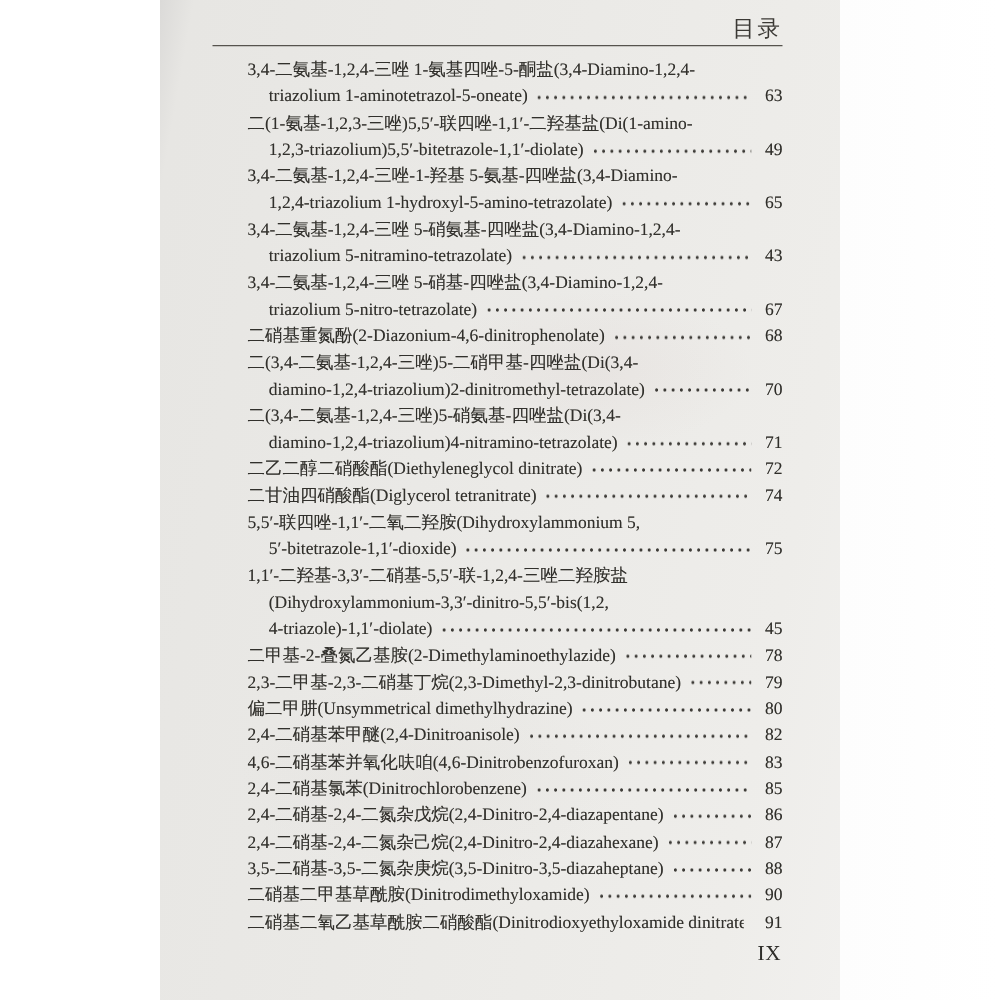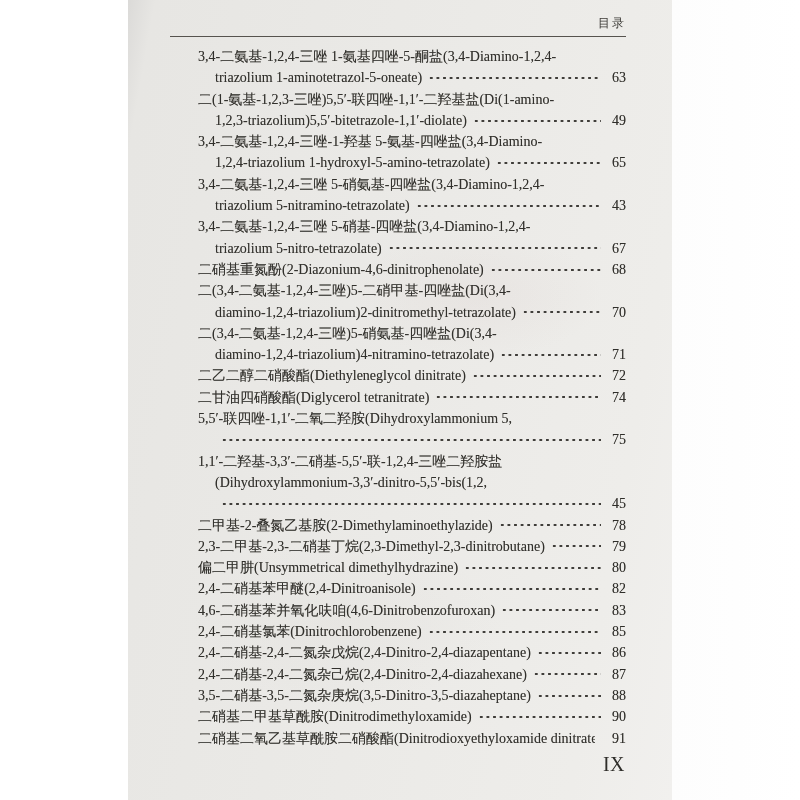--- a/index.html
+++ b/index.html
@@ -29,21 +29,21 @@
       linear-gradient(100deg, #dbdad8 0%, #e7e6e3 4%, #eae9e6 40%, #eeedea 85%, #f1f0ee 100%);
   }
   .inner {
     position: absolute;
     left: 42px;
     top: 14px;
     width: 456px;
   }
   .running-head {
     text-align: right;
-    font-size: 12px;
+    font-size: 18px;
     letter-spacing: 2px;
     color: #3b3935;
     height: 18px;
     line-height: 18px;
   }
   .head-rule {
     border: none;
     border-top: 1.3px solid #56534e;
     margin: 4px 0 0 0;
   }
@@ -81,21 +81,21 @@
     background-repeat: repeat-x;
   }
   .pnum {
     flex: 0 0 auto;
     min-width: 18px;
     text-align: right;
     color: #2f2e2a;
   }
   .folio {
     text-align: right;
-    font-size: 20px;
+    font-size: 17px;
     margin-top: 4px;
     padding-right: 1px;
     color: #2f2e2a;
     letter-spacing: 0.5px;
   }
 </style>
 </head>
 <body>
 
 <div class="canvas">
@@ -195,32 +195,34 @@
               <span class="text">二甘油四硝酸酯(Diglycerol tetranitrate)</span>
               <span class="leader"></span>
               <span class="pnum">74</span>
             </div>
           </div>
           <div>
             <div class="line">
               <span class="text">5,5′-联四唑-1,1′-二氧二羟胺(Dihydroxylammonium 5,</span>
             </div>
             <div class="line cont">
+              <span class="text">5′-bitetrazole-1,1′-dioxide)</span>
               <span class="leader"></span>
               <span class="pnum">75</span>
             </div>
           </div>
           <div>
             <div class="line">
               <span class="text">1,1′-二羟基-3,3′-二硝基-5,5′-联-1,2,4-三唑二羟胺盐</span>
             </div>
             <div class="line cont">
               <span class="text">(Dihydroxylammonium-3,3′-dinitro-5,5′-bis(1,2,</span>
             </div>
             <div class="line cont">
+              <span class="text">4-triazole)-1,1′-diolate)</span>
               <span class="leader"></span>
               <span class="pnum">45</span>
             </div>
           </div>
           <div>
             <div class="line">
               <span class="text">二甲基-2-叠氮乙基胺(2-Dimethylaminoethylazide)</span>
               <span class="leader"></span>
               <span class="pnum">78</span>
             </div>

